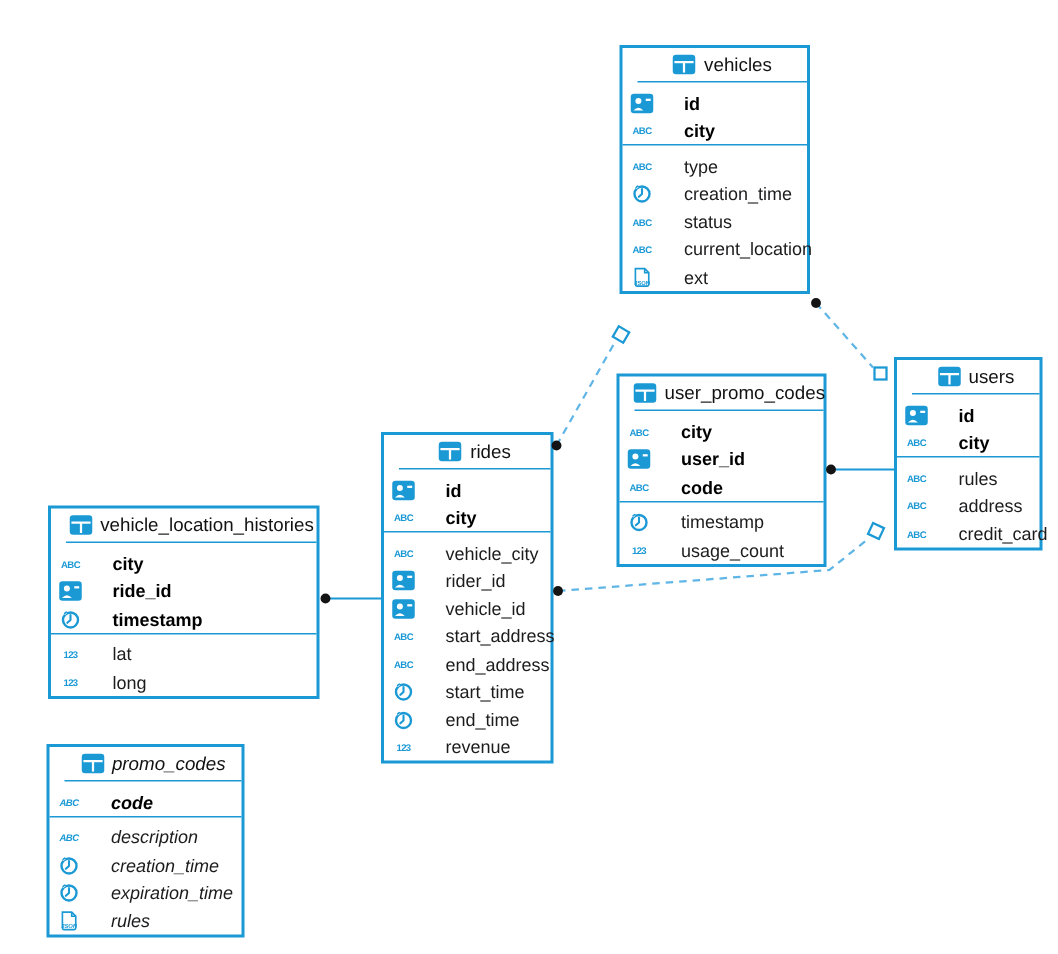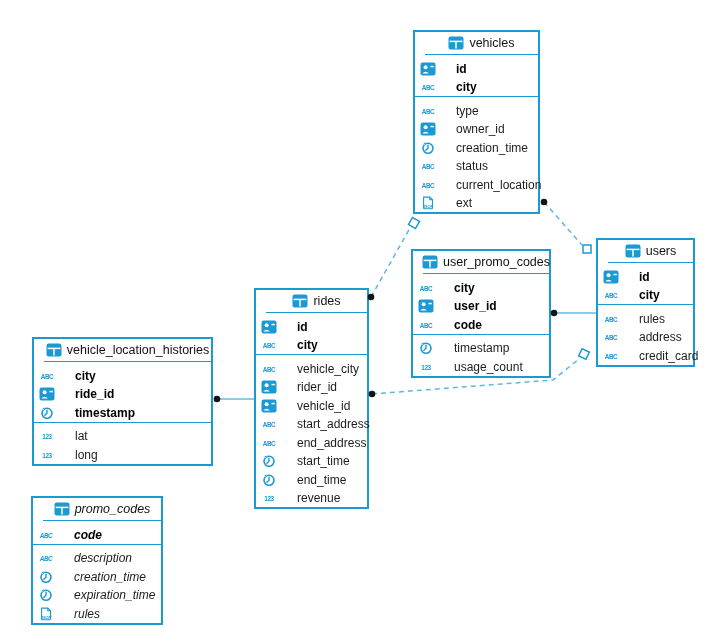--- a/index.html
+++ b/index.html
@@ -95,31 +95,20 @@
           <span class="cicon">
             <svg width="16" height="14" viewBox="0 0 16 14">
       <text x="8" y="9.6" text-anchor="middle" font-family="'Liberation Sans',sans-serif" font-size="6.4" font-weight="bold" letter-spacing="-0.4" fill="#1b99d5">ABC</text>
     </svg>
           </span>
           <span class="clabel">type</span>
         </div>
         <div class="row">
           <span class="cicon">
             <svg width="16" height="14" viewBox="0 0 16 14">
-      <rect x="0.5" y="0.5" width="15" height="13" rx="2.2" fill="#1b99d5"></rect>
-      <circle cx="5.6" cy="5.3" r="2" fill="#fff"></circle>
-      <path d="M2.3 11.6 Q5.6 7.9 8.9 11.6 Z" fill="#fff"></path>
-      <rect x="10.5" y="3.8" width="3.3" height="1.5" fill="#fff"></rect>
-    </svg>
-          </span>
-          <span class="clabel">owner_id</span>
-        </div>
-        <div class="row">
-          <span class="cicon">
-            <svg width="16" height="14" viewBox="0 0 16 14">
       <circle cx="8" cy="7.3" r="5" fill="none" stroke="#1b99d5" stroke-width="1.6"></circle>
       <path d="M8 7.3 L8 4.1 M8 7.3 L5.9 9.2" stroke="#1b99d5" stroke-width="1.4" fill="none" stroke-linecap="round"></path>
       <path d="M3.6 3.1 L5 2" stroke="#fff" stroke-width="2.2"></path>
       <path d="M4.1 2.9 L5.2 2.1" stroke="#1b99d5" stroke-width="1.1" stroke-linecap="round"></path>
     </svg>
           </span>
           <span class="clabel">creation_time</span>
         </div>
         <div class="row">
           <span class="cicon">

